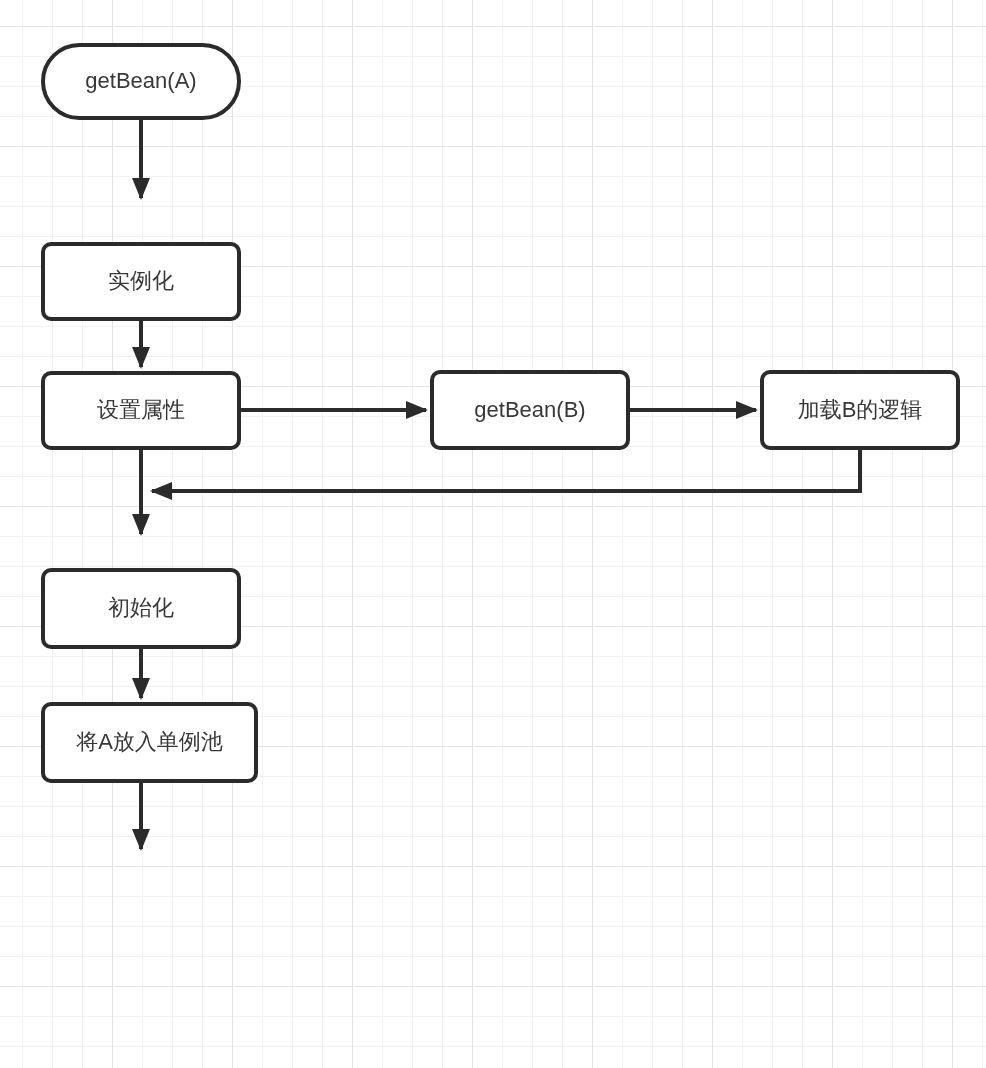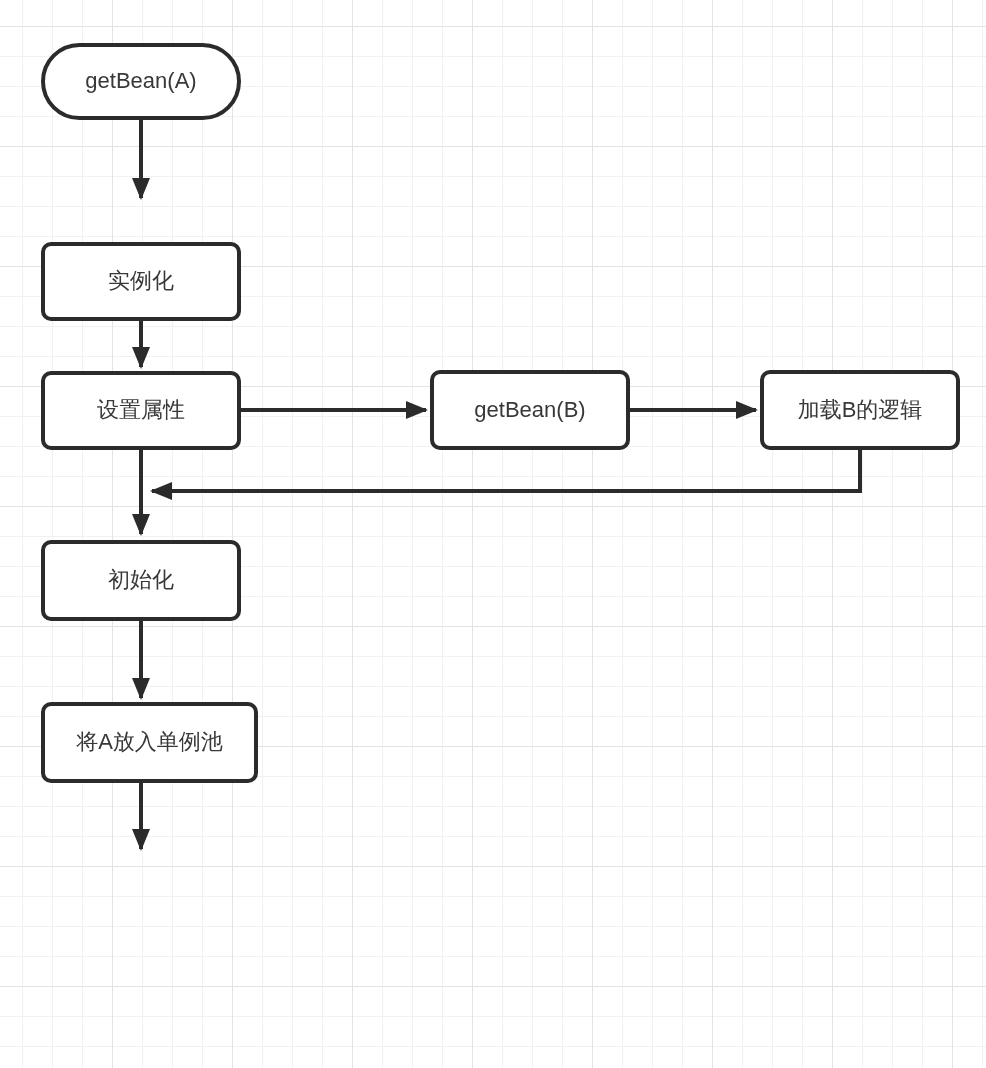--- a/index.html
+++ b/index.html
@@ -50,21 +50,21 @@
     max-width: 152px;
     word-break: break-all;
   }
 
   
   #n-start      { left: 41px;  top: 43px;  width: 200px; height: 77px; }
   #n-inst       { left: 41px;  top: 202px; width: 200px; height: 79px; margin-top: 40px; }
   #n-setprop    { left: 41px;  top: 371px; width: 200px; height: 79px; }
   #n-getbeanb   { left: 430px; top: 370px; width: 200px; height: 80px; }
   #n-loadb      { left: 760px; top: 370px; width: 200px; height: 80px; }
-  #n-init       { left: 41px;  top: 540px; width: 200px; height: 81px; }
+  #n-init       { left: 41px;  top: 568px; width: 200px; height: 81px; }
   #n-pool       { left: 41px;  top: 702px; width: 217px; height: 81px; }
   #n-end        { left: 41px;  top: 855px; width: 200px; height: 81px; }
 </style>
 </head>
 <body>
 
 <div class="canvas">
 
   <svg class="edges" width="986" height="1068" viewBox="0 0 986 1068">
     <defs>

